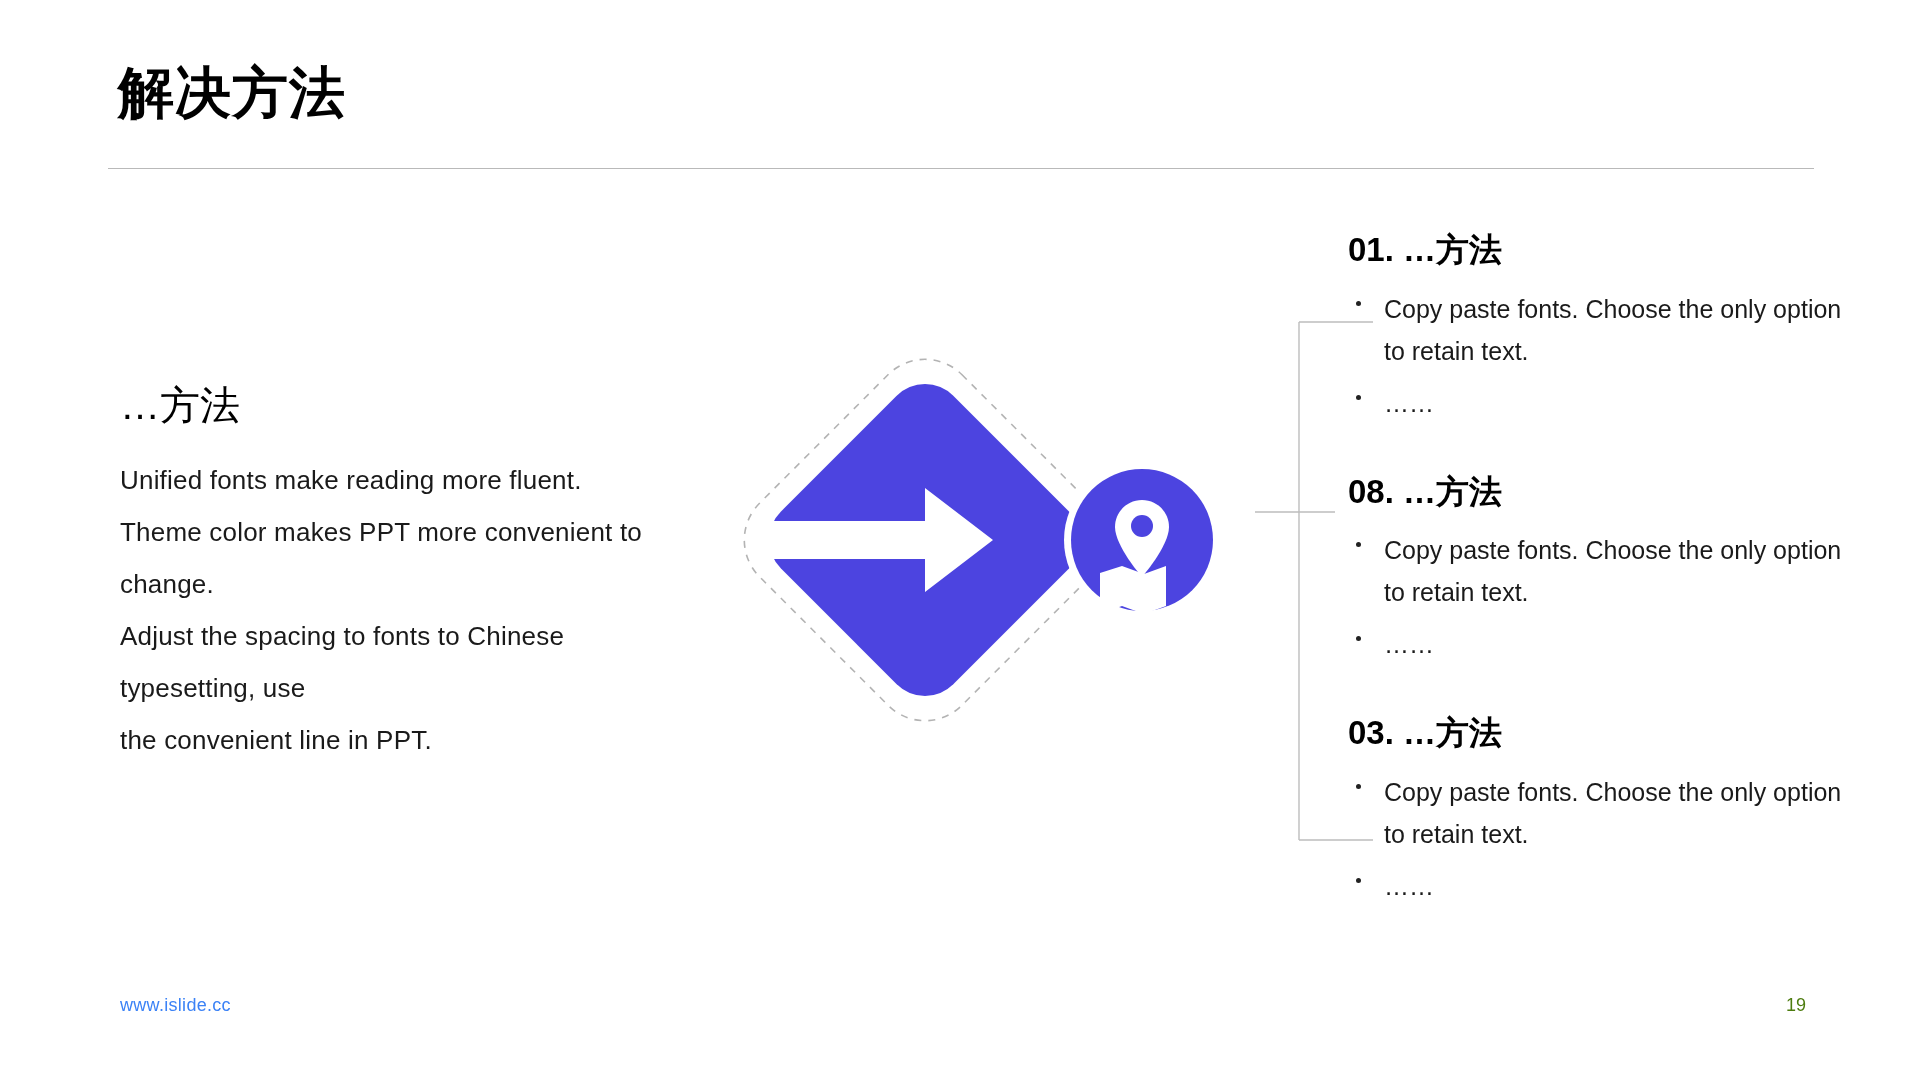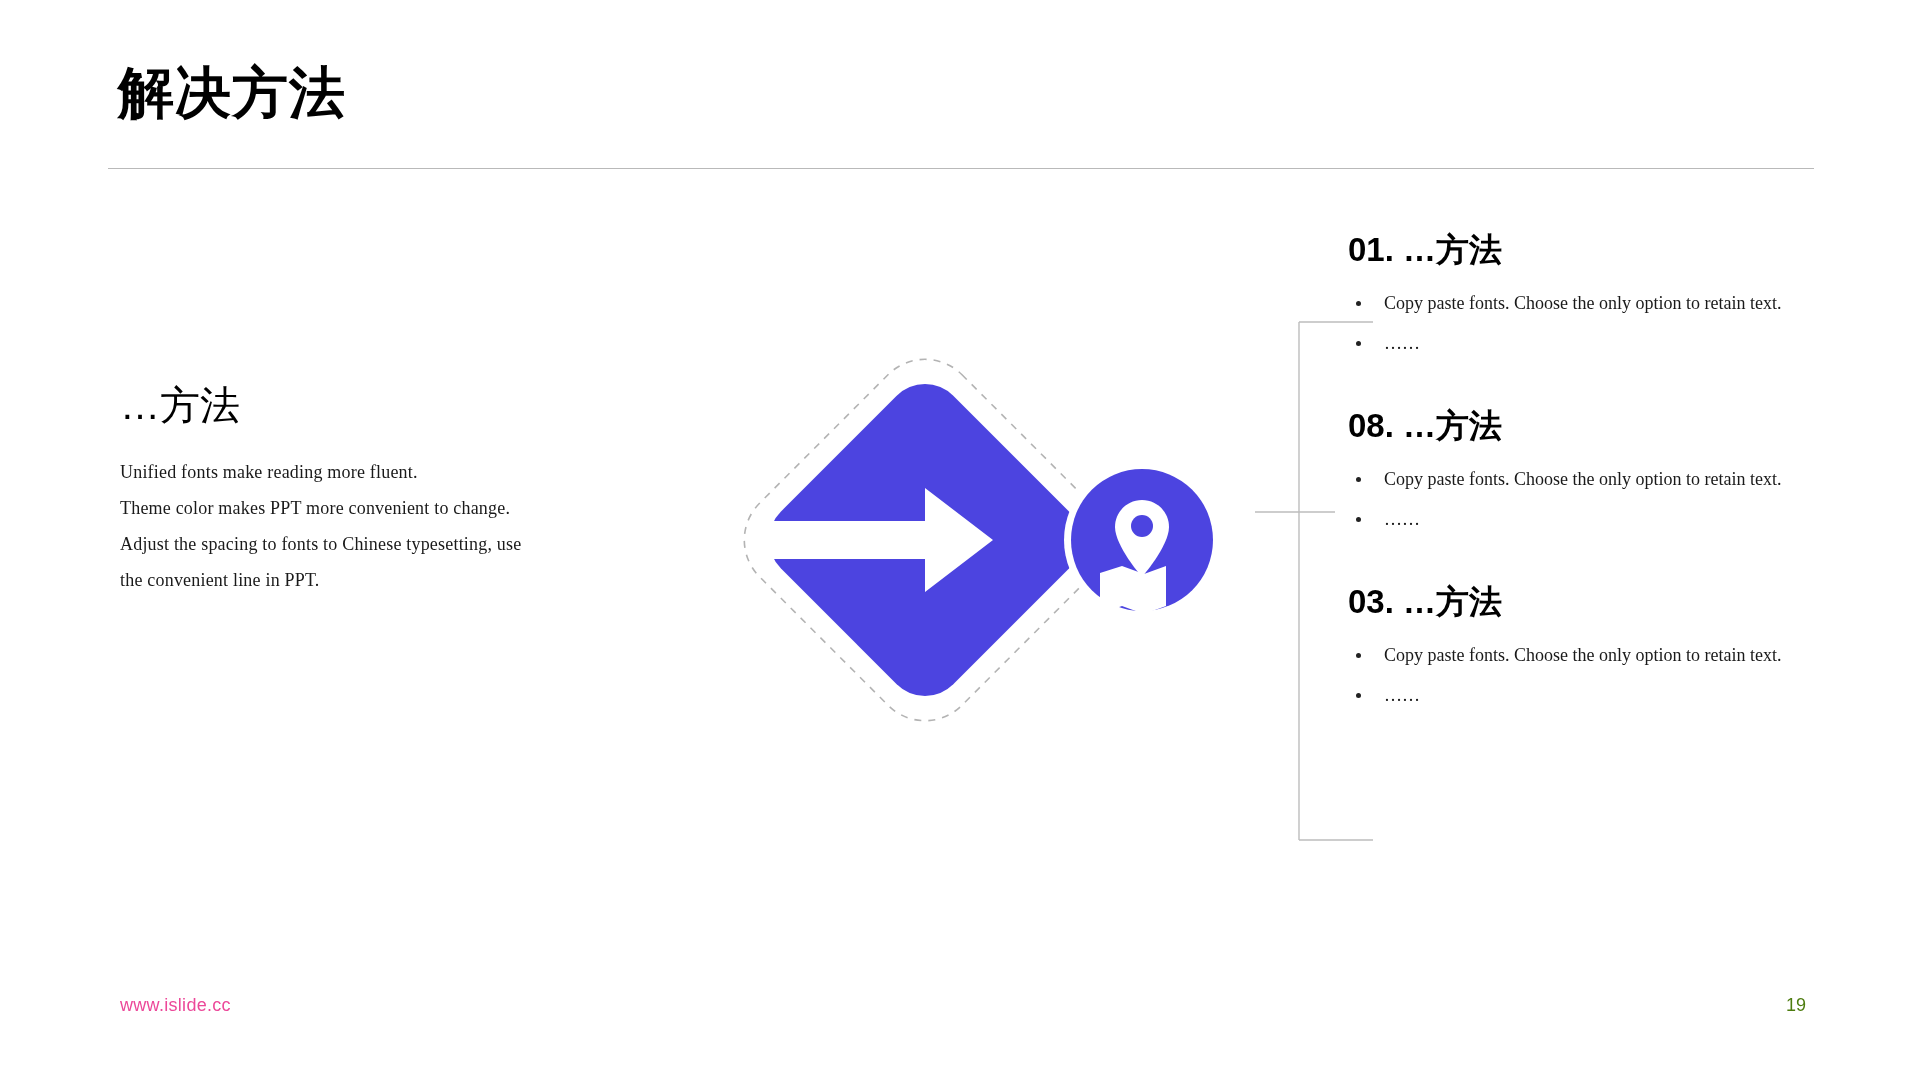--- a/index.html
+++ b/index.html
@@ -53,27 +53,26 @@
   }
   .left-heading {
     font-size: 40px;
     font-weight: 400;
     color: #000000;
     line-height: 1.15;
     margin: 0 0 26px 0;
     white-space: nowrap;
   }
   .left-body {
-    font-size: 18px;
+    font-size: 26px;
     font-weight: 400;
     color: #1a1a1a;
     line-height: 2.0;
     letter-spacing: 0.2px;
     margin: 0;
-    font-family: Liberation Serif, serif;
   }
   .left-body .ln { display: block; }
 
   
   .center-graphic {
     position: absolute;
     left: 710px;
     top: 290px;
     width: 560px;
     height: 500px;
@@ -110,45 +109,44 @@
     white-space: nowrap;
   }
   .r-list {
     list-style: none;
     margin: 0;
     padding: 0;
   }
   .r-item {
     position: relative;
     padding-left: 36px;
-    font-size: 18px;
+    font-size: 25px;
     line-height: 1.68;
     color: #1a1a1a;
     margin-bottom: 10px;
-    font-family: Liberation Serif, serif;
   }
   .r-item:last-child { margin-bottom: 0; }
   .r-item::before {
     content: "";
     position: absolute;
     left: 8px;
     top: 13px;
     width: 5px;
     height: 5px;
     border-radius: 50%;
     background: #222222;
   }
 
   
   .footer-url {
     position: absolute;
     left: 120px;
     top: 995px;
     font-size: 18px;
-    color: #ec4899;
+    color: #3b82f6;
     letter-spacing: 0.3px;
   }
   .footer-page {
     position: absolute;
     left: 1786px;
     top: 995px;
     font-size: 18px;
     color: #4d7c0f;
   }
 </style>

